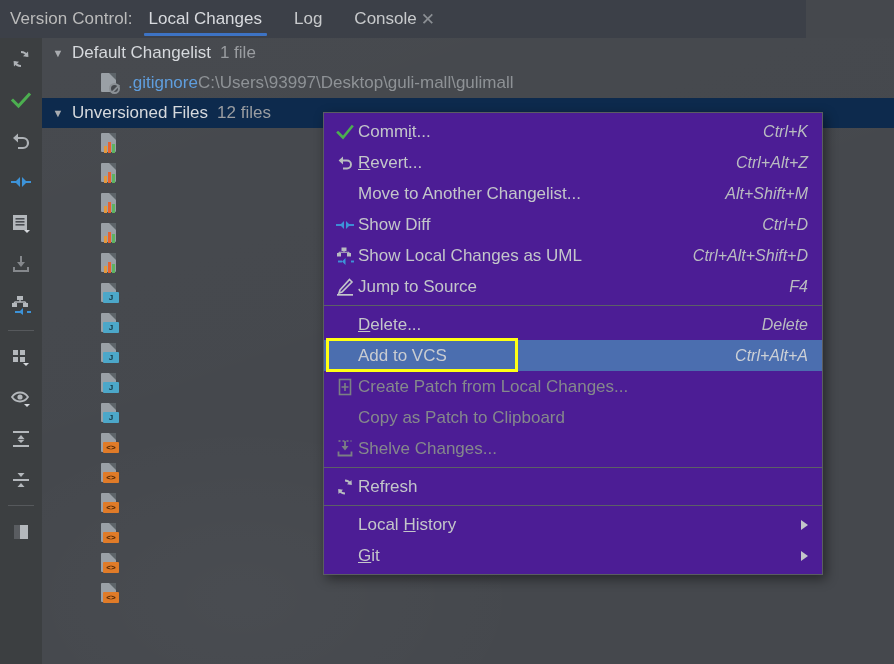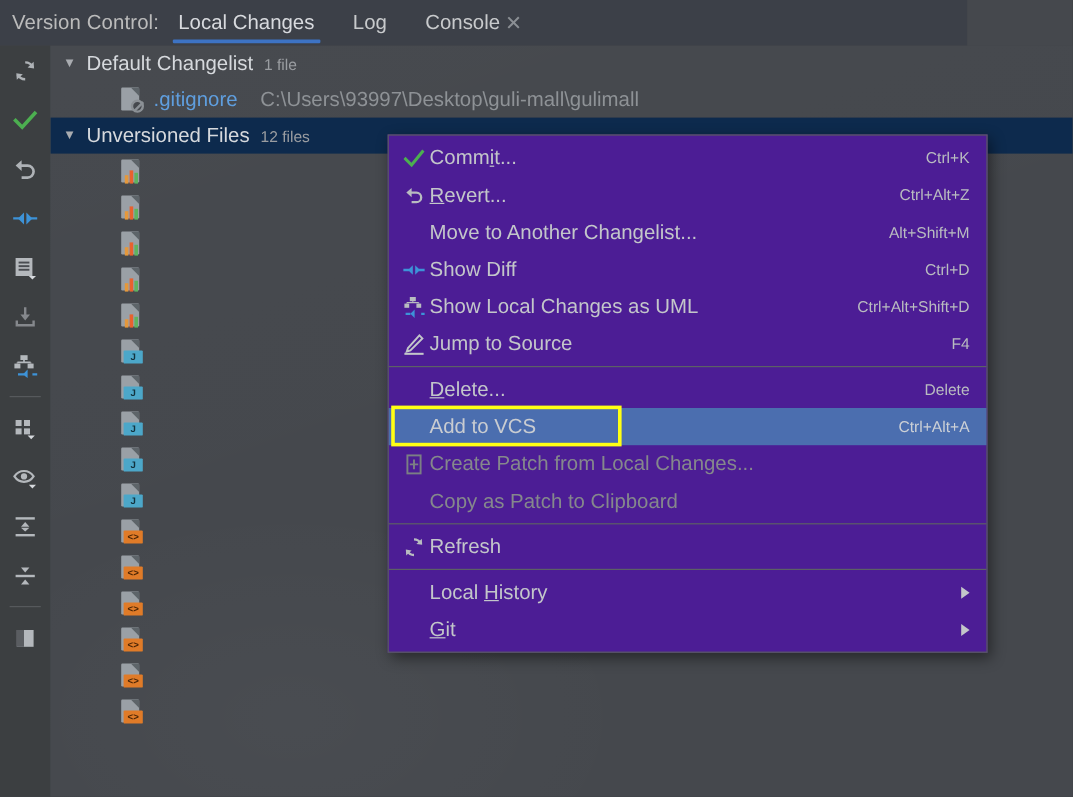--- a/index.html
+++ b/index.html
@@ -67,26 +67,26 @@
   .row.group { padding-left: 6px; }
   .row.child { padding-left: 58px; }
   .row.selected { background: #0d2a4d; }
 
   .twisty {
     width: 20px; text-align: center; color: #a9acb0; font-size: 11px;
     flex: 0 0 20px; line-height: 1;
   }
   .grp-name { color: #d6d9dd; font-size: 17px; font-weight: normal; margin-left: 4px; }
   .grp-name.plain { font-weight: normal; }
-  .grp-count { color: #9a9da1; font-size: 13px; margin-left: 9px; }
+  .grp-count { color: #9a9da1; font-size: 17px; margin-left: 9px; }
 
   .fname { font-size: 17px; margin-left: 9px; }
   .fname.blue { color: #5f9ede; }
   .fname.red  { color: #e2715a; }
-  .fpath { color: #8e9296; font-size: 17px; margin-left: 19px; }
+  .fpath { color: #8e9296; font-size: 17px; margin-left: 0; }
 
   
   .ficon { position: relative; width: 19px; height: 20px; flex: 0 0 19px; }
   .ficon .sheet {
     position: absolute; left: 1px; top: 0; width: 15px; height: 19px;
     background: #9aa0a6; border-radius: 1px;
   }
   .ficon .fold {
     position: absolute; left: 9px; top: 0; width: 7px; height: 7px;
     background: #5d6469;
@@ -125,21 +125,21 @@
     box-shadow: 3px 4px 11px rgba(0,0,0,.45);
     padding: 3px 0;
   }
   .mi {
     position: relative; height: 31px; display: flex; align-items: center;
     padding-left: 8px; padding-right: 14px; cursor: default;
   }
   .mi-icon { width: 26px; flex: 0 0 26px; display:flex; align-items:center; justify-content:center; }
   .mi-label { color: #c3c6ca; font-size: 17px; flex: 1 1 auto; white-space: nowrap; }
   .mi-label u { text-decoration: underline; }
-  .mi-key { color: #b9bcc0; font-size: 13px; margin-left: 20px; white-space: nowrap; }
+  .mi-key { color: #b9bcc0; font-size: 16px; margin-left: 20px; white-space: nowrap; font-style: italic; }
   .mi.disabled .mi-label { color: #85888c; }
   .mi.highlight { background: #4b6eaf; }
   .mi.highlight .mi-label { color: #c9ccd1; }
   .mi.highlight .mi-key { color: #ccd0d6; }
   .mi .arrow {
     width: 0; height: 0; border-left: 7px solid #c3c6ca;
     border-top: 5px solid transparent; border-bottom: 5px solid transparent;
   }
   .msep { height: 1px; background: #5c6065; margin: 3px 0; }
 
@@ -549,20 +549,31 @@
             <rect x="3.5" y="1.5" width="11" height="15" fill="none" stroke="#7b7f84" stroke-width="1.6"></rect>
             <path d="M9 5 v8 M5.5 9 h7" stroke="#7b7f84" stroke-width="1.6"></path>
           </svg>
         </span>
         <span class="mi-label">Create Patch from Local Changes...</span>
       </div>
       <div class="mi disabled">
         <span class="mi-icon"></span>
         <span class="mi-label">Copy as Patch to Clipboard</span>
       </div>
+      <div class="mi disabled">
+        <span class="mi-icon">
+          <svg width="18" height="18" viewBox="0 0 18 18">
+            <path d="M9 1 v6" stroke="#7b7f84" stroke-width="1.8"></path>
+            <path d="M5.5 6 L9 10.5 L12.5 6 Z" fill="#7b7f84"></path>
+            <path d="M2.5 11.5 v4 h13 v-4" stroke="#7b7f84" stroke-width="1.8" fill="none"></path>
+            <path d="M2.5 1 h13" stroke="#7b7f84" stroke-width="1.6" stroke-dasharray="2 2"></path>
+          </svg>
+        </span>
+        <span class="mi-label">Shelve Changes...</span>
+      </div>
       <div class="msep"></div>
       <div class="mi">
         <span class="mi-icon">
           <svg width="18" height="18" viewBox="0 0 18 18">
             <path d="M9 2.5 a6.5 6.5 0 0 1 5.6 3.3" stroke="#b8bcc0" stroke-width="1.9" fill="none"></path>
             <path d="M9 15.5 a6.5 6.5 0 0 1-5.6-3.3" stroke="#b8bcc0" stroke-width="1.9" fill="none"></path>
             <path d="M15.5 2 L15.8 7 L11 6.3 Z" fill="#b8bcc0"></path>
             <path d="M2.5 16 L2.2 11 L7 11.7 Z" fill="#b8bcc0"></path>
           </svg>
         </span>

